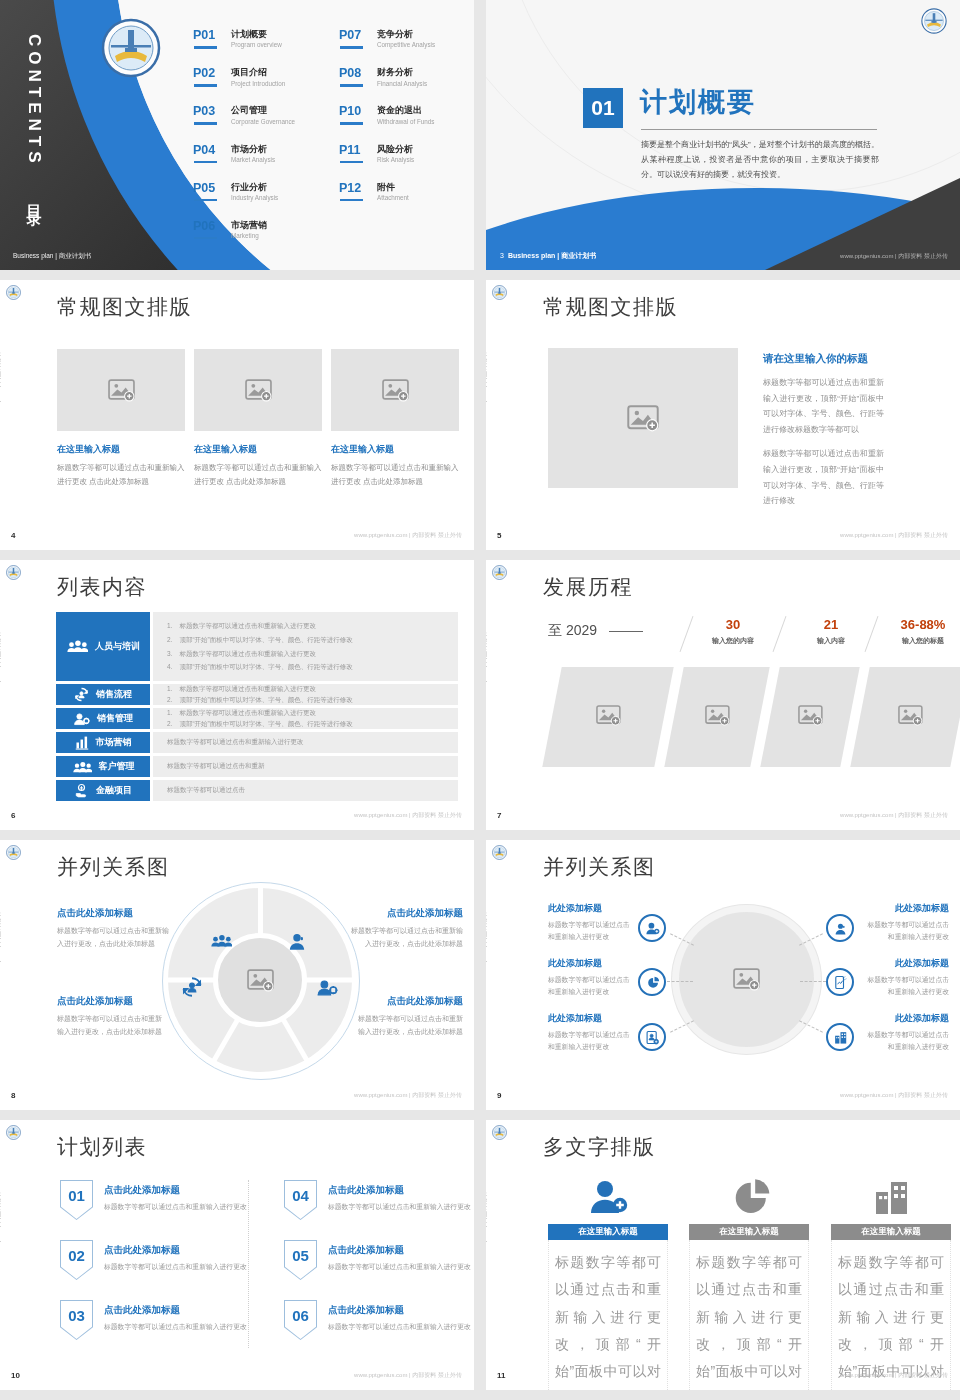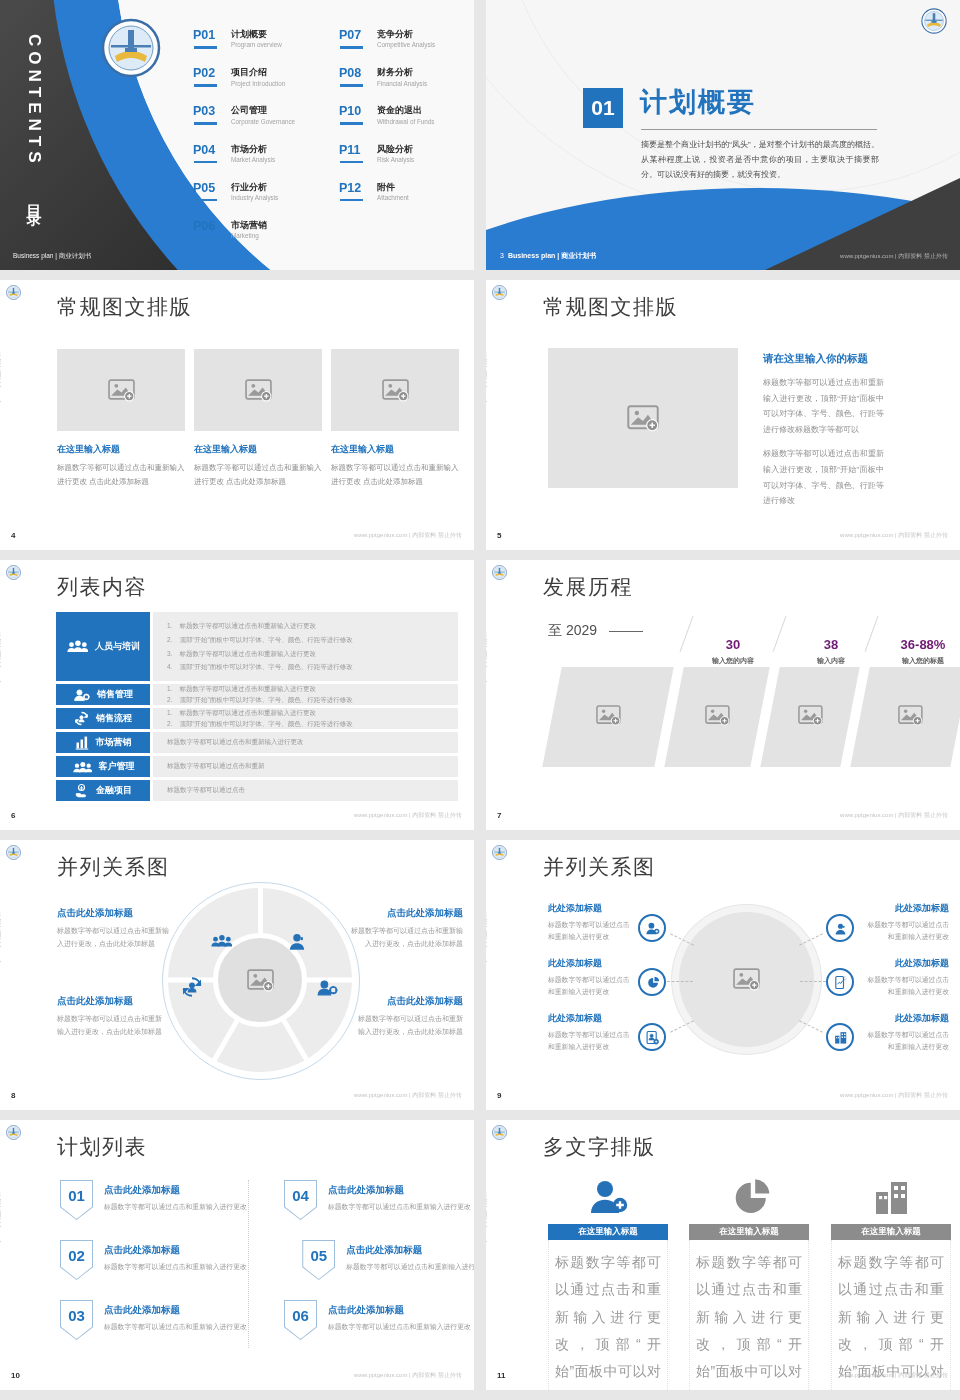--- a/index.html
+++ b/index.html
@@ -74,21 +74,21 @@
   .s5 ol{counter-reset:li;margin:0;padding:0;list-style:none;}
   .s5 li{counter-increment:li;}
   .s5 li::before{content:counter(li) ".";margin-right:7px;}
   .s5 .h1r{height:69px;} .s5 .h1r li{line-height:2.1;}
   .s5 .h2r{height:21px;} .s5 .h2r li{line-height:1.55;}
   .s5 .h3r{height:21px;}
   
   .s6 .year{position:absolute;left:62px;top:62px;font-size:14px;color:#4f4f4f;}
   .s6 .year::after{content:"";display:inline-block;width:34px;height:1.5px;background:#666;margin-left:12px;vertical-align:middle;}
   .s6 .stat{position:absolute;top:57px;width:84px;text-align:center;}
-  .s6 .stat .v{font-size:13px;font-weight:bold;color:#701a75;margin-top:20px;}
+  .s6 .stat .v{font-size:13px;font-weight:bold;color:#c2410c;}
   .s6 .stat .l{font-size:7px;color:#5f5f5f;margin-top:4px;font-weight:bold;}
   .s6 .slash{position:absolute;top:55px;width:1px;height:38px;background:#d7d7d7;transform:rotate(20deg);}
   .s6 .para-ph{position:absolute;top:107px;height:100px;background:#e3e3e3;transform:skewX(-11deg);
       display:flex;align-items:center;justify-content:center;}
   .s6 .para-ph .unskew{transform:skewX(11deg);}
   
   .s7 .outer{position:absolute;left:162px;top:42px;width:196px;height:196px;border-radius:50%;border:1px solid #c5d9ea;}
   .s7 .ring{position:absolute;left:168px;top:48px;width:184px;height:184px;border-radius:50%;background:#ececec;}
   .s7 .gap{position:absolute;left:50%;top:50%;width:5px;height:93px;background:#fff;margin-left:-2.5px;transform-origin:top center;}
   .s7 .center{position:absolute;left:45px;top:45px;width:94px;height:94px;border-radius:50%;background:#e0e0e0;
@@ -418,38 +418,38 @@
             <ol>
           <li>标题数字等都可以通过点击和重新输入进行更改</li>
           <li>顶部“开始”面板中可以对字体、字号、颜色、行距等进行修改</li>
           <li>标题数字等都可以通过点击和重新输入进行更改</li>
           <li>顶部“开始”面板中可以对字体、字号、颜色、行距等进行修改</li>
         </ol>
           </div>
       </div>
       <div class="row h2r">
         <div class="tag">
-            <svg width="17" height="15" viewBox="0 0 21 17" fill="#fff" stroke="#fff">
-              <use href="#def-gearp"></use>
+            <svg width="15" height="15" viewBox="0 0 20 20" fill="#fff" stroke="#fff">
+              <use href="#def-cycle"></use>
             </svg>
-            <span>销售管理</span>
+            <span>销售流程</span>
           </div>
         <div class="panel">
             <ol>
           <li>标题数字等都可以通过点击和重新输入进行更改</li>
           <li>顶部“开始”面板中可以对字体、字号、颜色、行距等进行修改</li>
         </ol>
           </div>
       </div>
       <div class="row h2r">
         <div class="tag">
-            <svg width="15" height="15" viewBox="0 0 20 20" fill="#fff" stroke="#fff">
-              <use href="#def-cycle"></use>
+            <svg width="17" height="15" viewBox="0 0 21 17" fill="#fff" stroke="#fff">
+              <use href="#def-gearp"></use>
             </svg>
-            <span>销售流程</span>
+            <span>销售管理</span>
           </div>
         <div class="panel">
             <ol>
           <li>标题数字等都可以通过点击和重新输入进行更改</li>
           <li>顶部“开始”面板中可以对字体、字号、颜色、行距等进行修改</li>
         </ol>
           </div>
       </div>
       <div class="row h3r">
         <div class="tag">
@@ -498,21 +498,21 @@
     <div class="vside">Business plan | 商业计划书</div>
     <div class="stitle">发展历程</div>
     <div class="year">至 2029</div>
     <div class="slash" style="left:200px;"></div>
     <div class="stat" style="left:205px;">
       <div class="v">30</div>
       <div class="l">输入您的内容</div>
     </div>
     <div class="slash" style="left:293px;"></div>
     <div class="stat" style="left:303px;">
-      <div class="v">38</div>
+      <div class="v">21</div>
       <div class="l">输入内容</div>
     </div>
     <div class="slash" style="left:385px;"></div>
     <div class="stat" style="left:395px;">
       <div class="v">36-88%</div>
       <div class="l">输入您的标题</div>
     </div>
     <div class="para-ph" style="left:66px;width:112px;">
         <div class="unskew"><svg width="25" height="21" viewBox="0 0 26 22">
             <use href="#def-img"></use>
@@ -713,21 +713,21 @@
       <div class="badge">
           <div class="b-out"></div>
           <div class="b-in"></div>
           <div class="b-num">04</div>
         </div>
       <div>
           <div class="it-title">点击此处添加标题</div>
           <div class="it-text">标题数字等都可以通过点击和重新输入进行更改</div>
         </div>
     </div>
-    <div class="item" style="left:284px;top:120px;justify-content:flex-end;">
+    <div class="item" style="left:284px;top:120px;">
       <div class="badge">
           <div class="b-out"></div>
           <div class="b-in"></div>
           <div class="b-num">05</div>
         </div>
       <div>
           <div class="it-title">点击此处添加标题</div>
           <div class="it-text">标题数字等都可以通过点击和重新输入进行更改</div>
         </div>
     </div>

